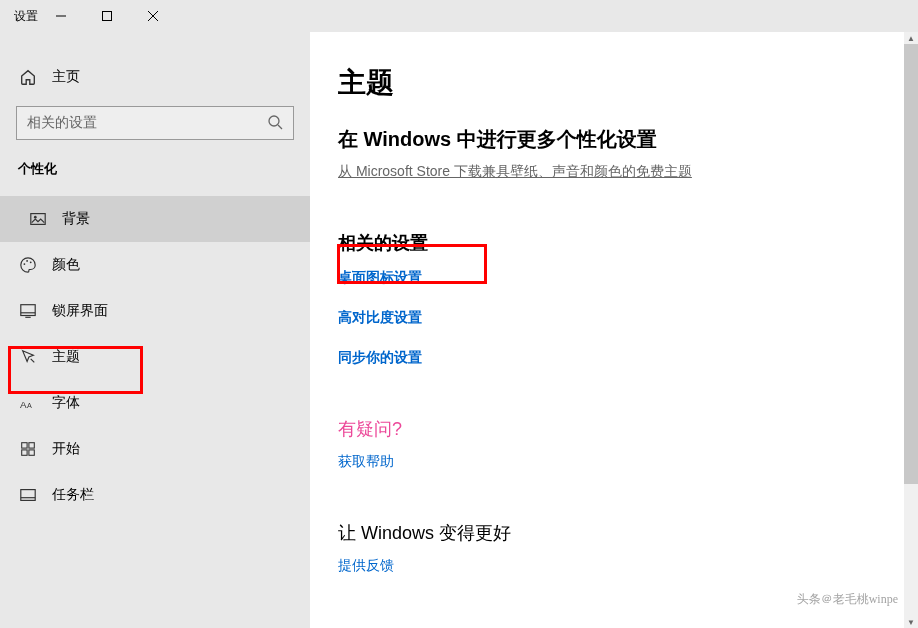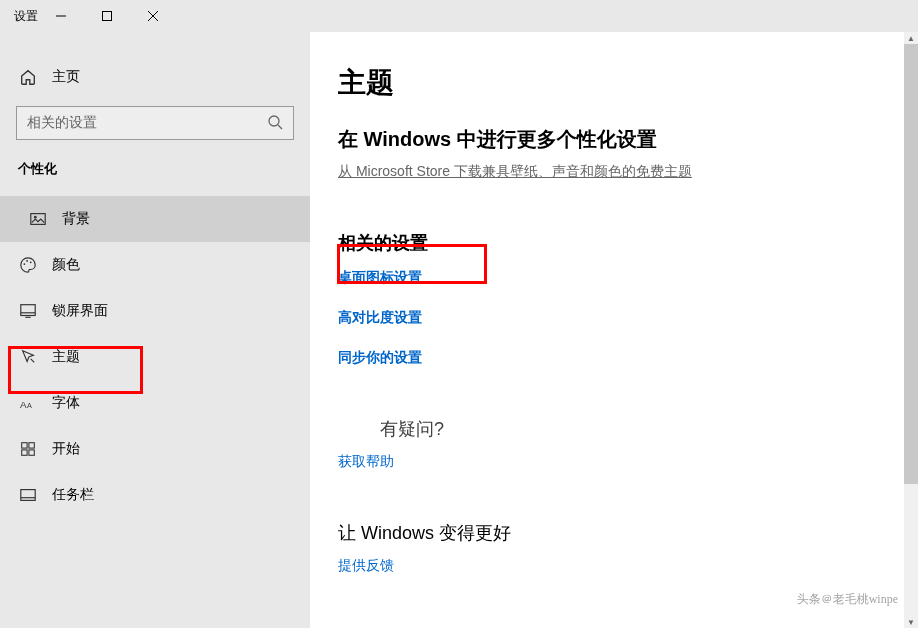--- a/index.html
+++ b/index.html
@@ -151,23 +151,22 @@
       display: block;
       font-size: 14px;
       color: #0066cc;
       margin-bottom: 22px;
     }
     .question-section {
       margin-bottom: 50px;
     }
     .question-label {
       font-size: 18px;
-      color: #404040;
+      color: #ec4899;
       margin-bottom: 12px;
-      margin-left: 42px;
     }
     .feedback-label {
       font-size: 18px;
       color: #000;
       margin-bottom: 12px;
     }
     .highlight-red-1 {
       position: absolute;
       border: 3px solid #ff0000;
       left: 337px;

